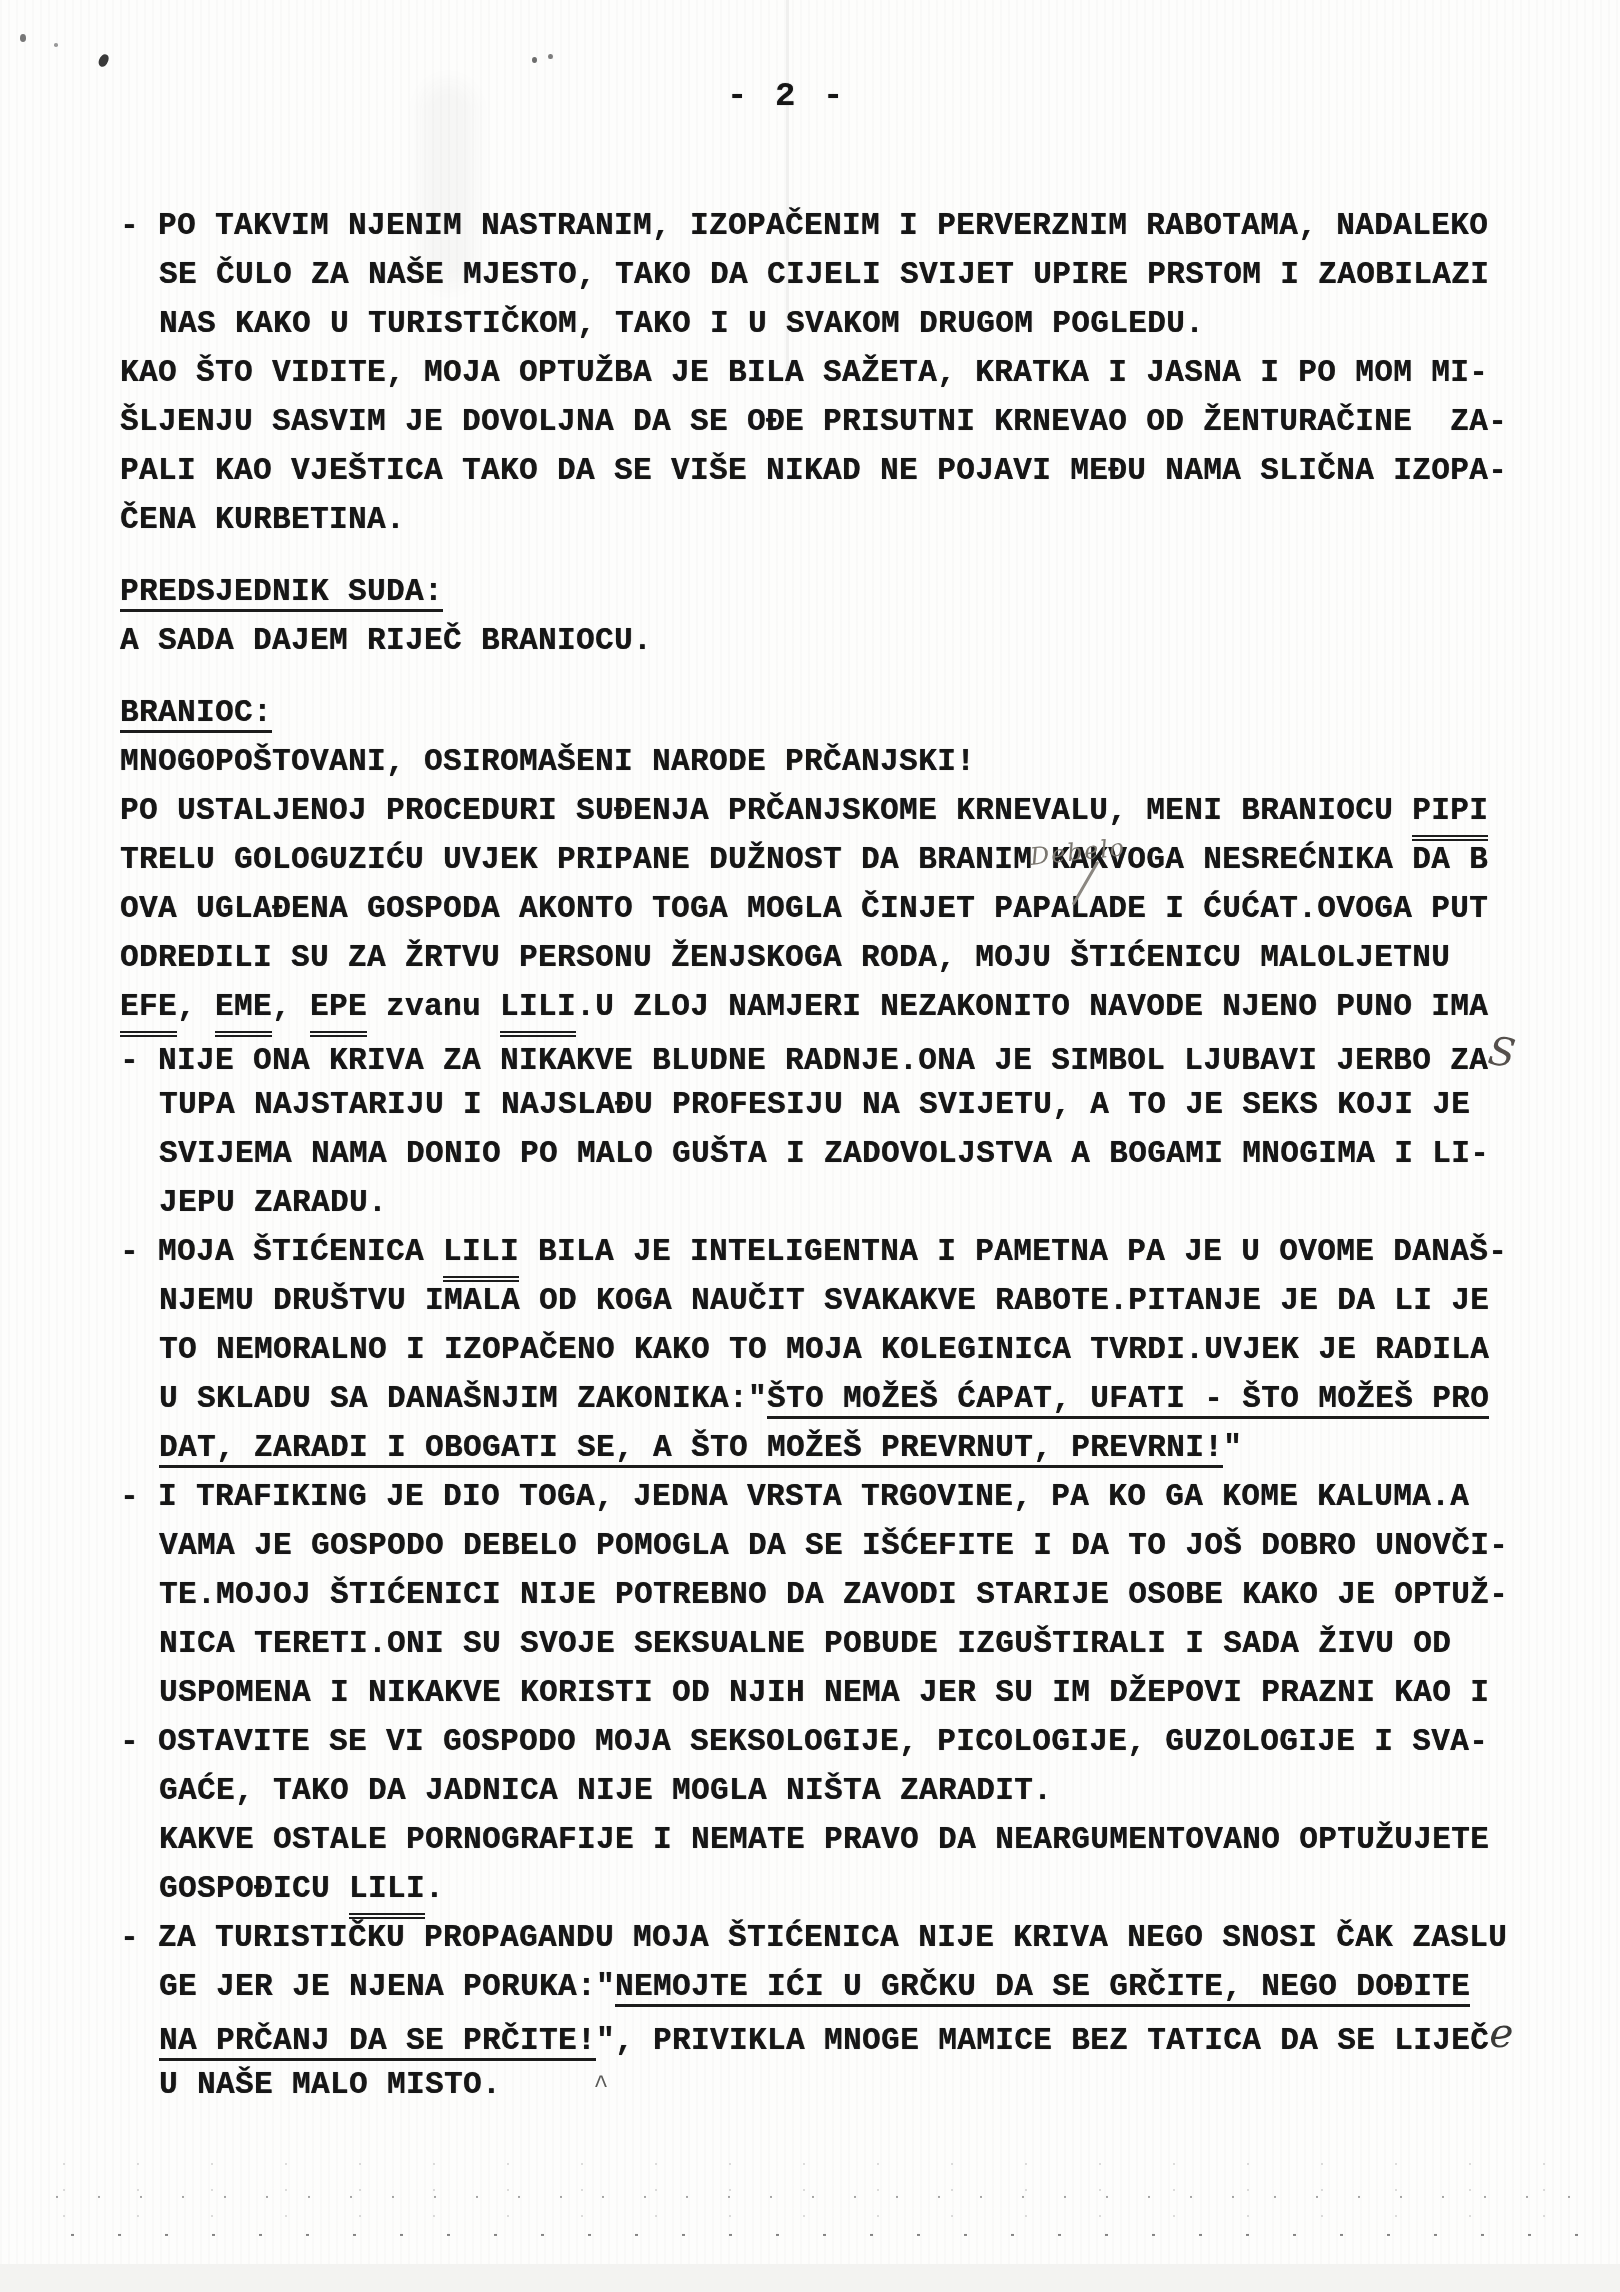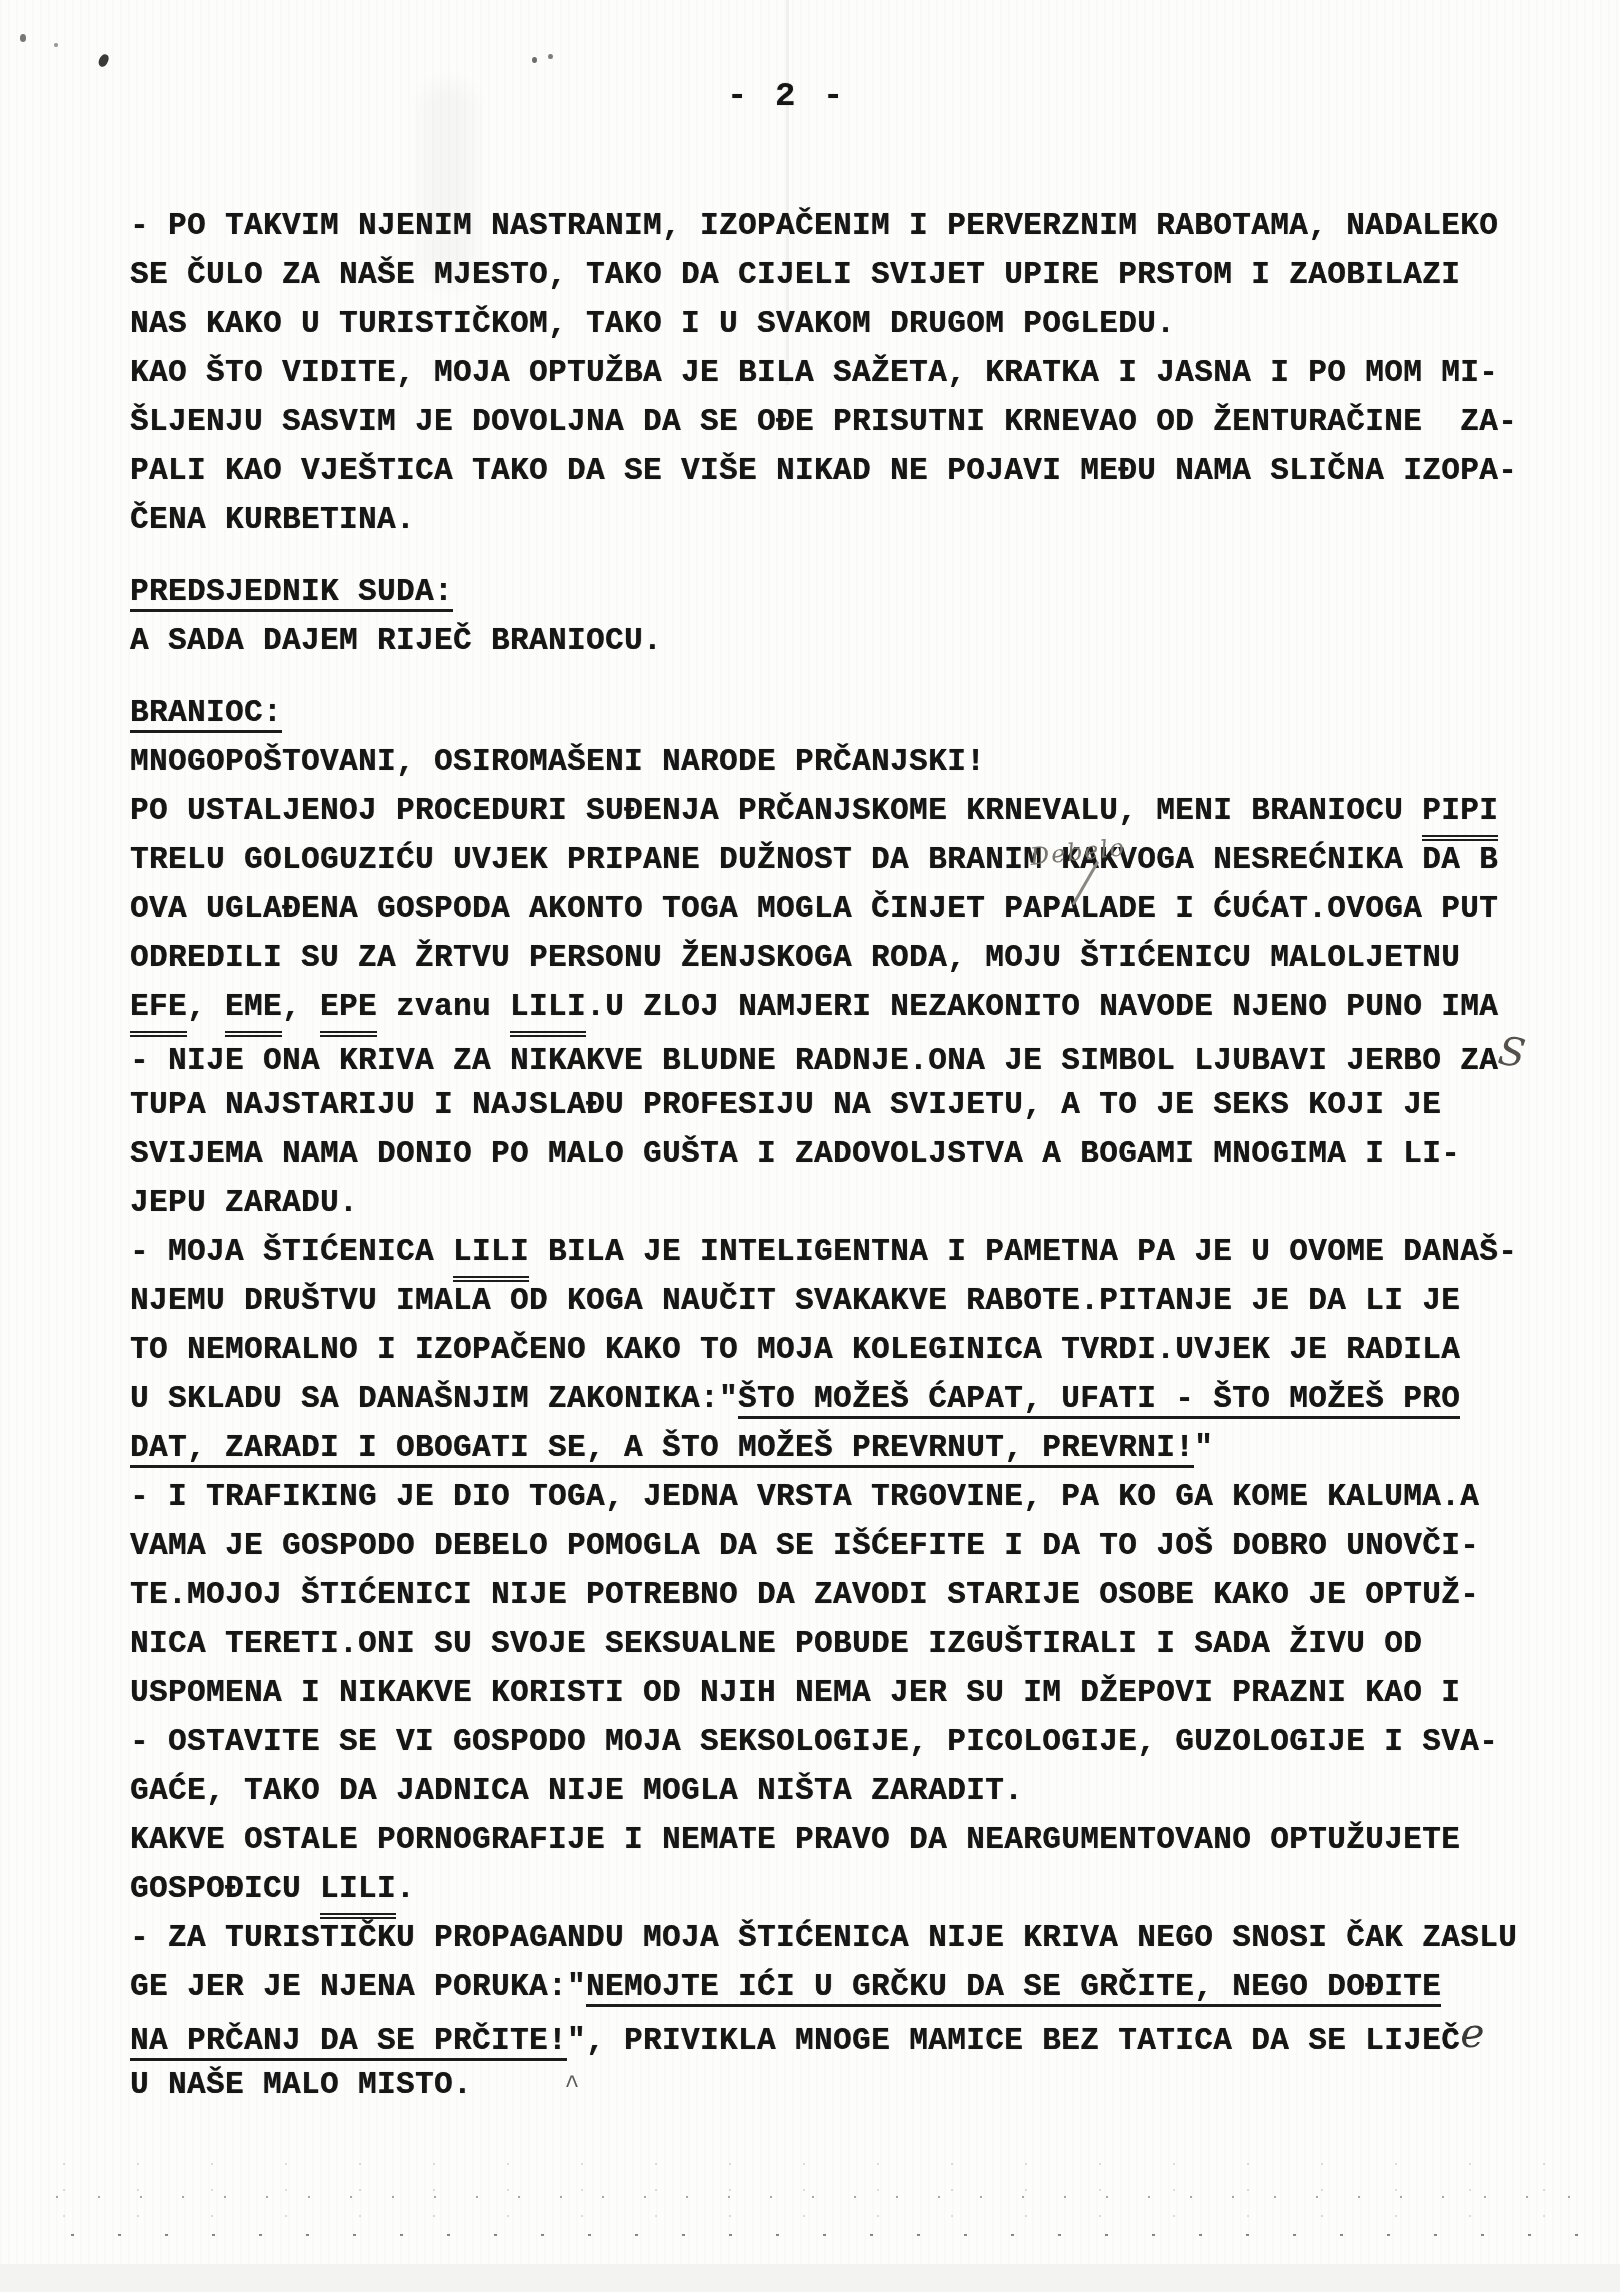--- a/index.html
+++ b/index.html
@@ -13,28 +13,28 @@
   .scan-texture{
     position:absolute;inset:0;pointer-events:none;
     background:repeating-linear-gradient(90deg,rgba(0,0,0,0.015) 0 1.8px,transparent 1.8px 8px);
   }
   .page-number{
     position:absolute;left:727px;top:77px;
     font-size:34px;font-weight:700;white-space:pre;letter-spacing:3.6px;
     text-shadow:0 0 0.9px rgba(0,0,0,.55);
   }
   .document-body{
-    position:absolute;left:130px;top:201px;width:1451px;
+    position:absolute;left:120px;top:201px;width:1451px;
   }
   .line{
     height:49px;line-height:49px;white-space:pre;
     font-size:31px;font-weight:700;letter-spacing:0.4px;
     text-shadow:0 0 0.7px rgba(0,0,0,.6), 0.4px 0.4px 0.4px rgba(0,0,0,.35);
   }
-  .line.cont{}
+  .line.cont{margin-left:39px;}
   .line.gap{margin-top:23px;}
   .u-solid{border-bottom:3.6px solid #1c1c1c;padding-bottom:0;}
   .u-double{border-bottom:6.3px double #1c1c1c;padding-bottom:7px;}
   .hand{
     font-family:"DejaVu Serif",serif;font-style:italic;font-weight:400;
     text-shadow:none;
   }
   .hand-s{font-size:39px;color:#55504c;display:inline-block;transform:rotate(8deg) translateY(-3.6px);}
   .hand-e{font-size:41px;color:#3a3a38;display:inline-block;transform:translateY(-1.8px);}
   .caret{font-size:25px;color:#5a5a58;font-weight:400;text-shadow:none;}

